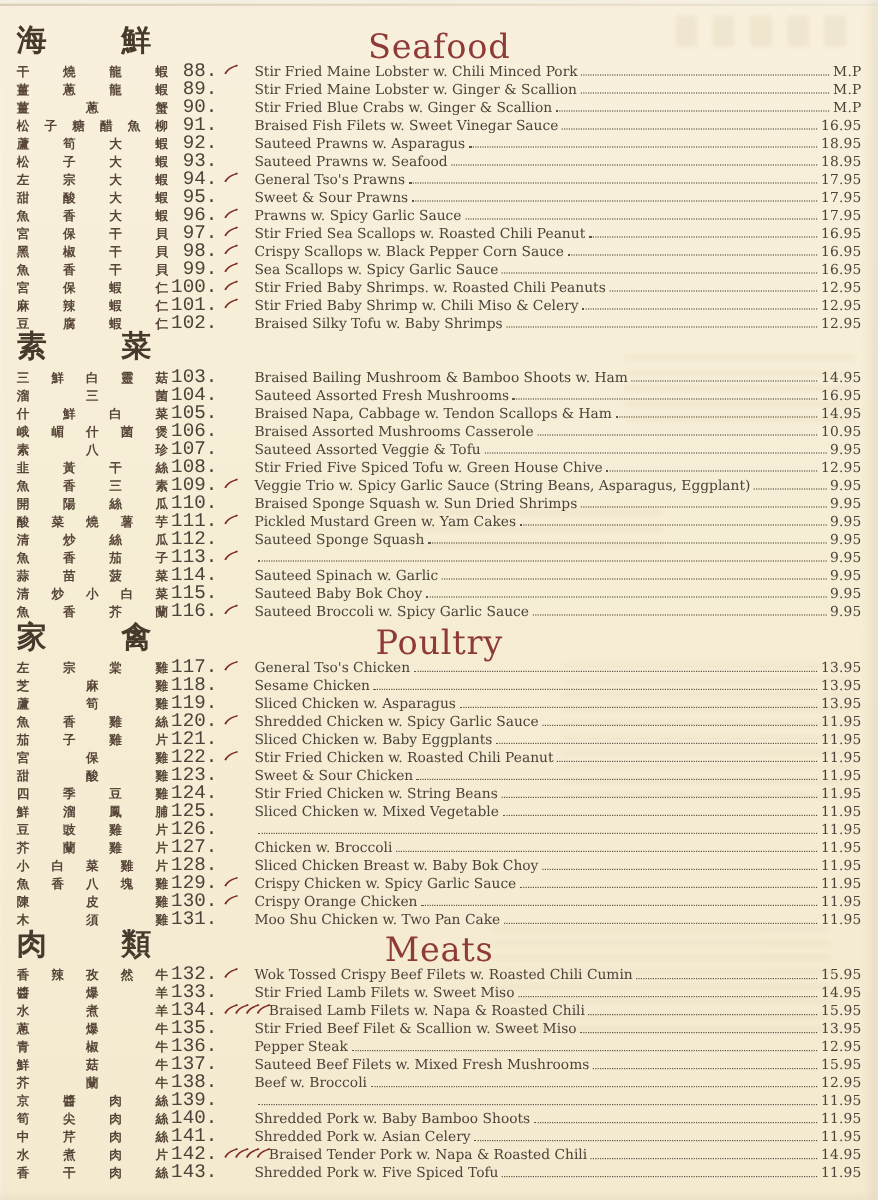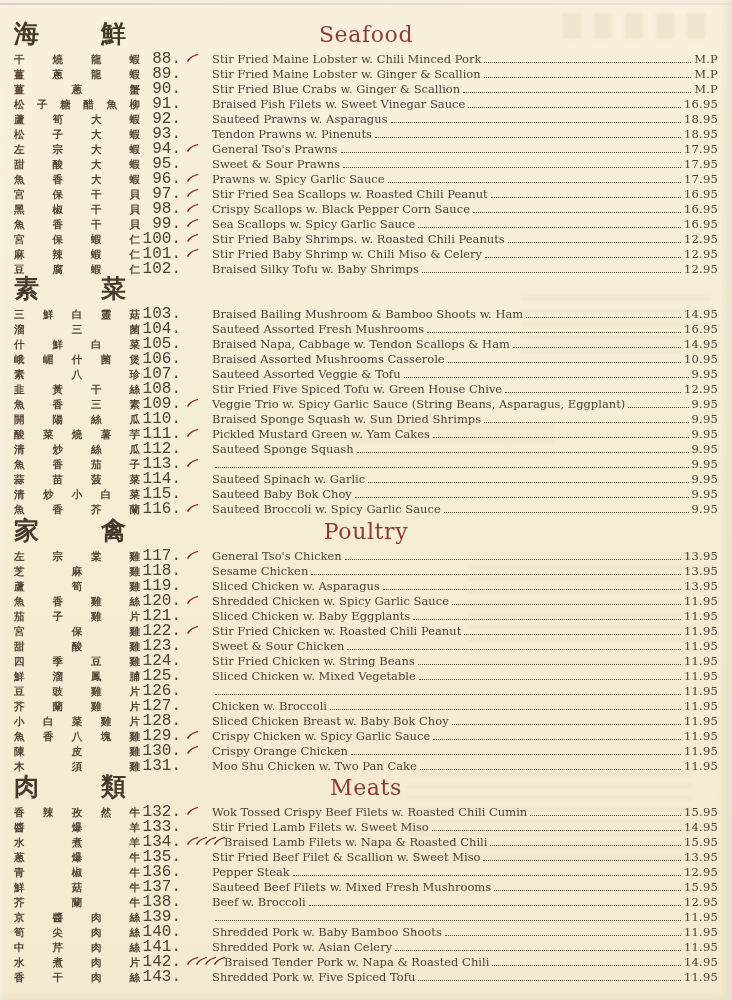--- a/index.html
+++ b/index.html
@@ -11,21 +11,21 @@
   }
   .top-edge{position:absolute;top:3px;left:0;width:100%;height:2px;
     background:linear-gradient(90deg,rgba(175,155,115,.38),rgba(175,155,115,.12));}
   .menu{position:absolute;top:22px;left:0;right:0;}
   .section-header{position:relative;height:28px;}
   .sec-vegetable{margin-top:2px}
   .sec-poultry{margin-top:4px}
   .sec-meats{margin-top:3px}
   .section-zh{position:absolute;left:14px;top:-3px;width:112px;display:flex;justify-content:space-between;
     font-family:"DejaVu Sans","Liberation Sans",sans-serif;font-size:25px;font-weight:bold;color:#463a2d;line-height:30px;}
-  .section-title{text-align:center;font-size:22px;color:#8e3b37;letter-spacing:.6px;}
+  .section-title{text-align:center;font-size:28px;color:#8e3b37;letter-spacing:.6px;}
   .item-row{display:flex;align-items:baseline;height:15px;padding:0 14px;}
   .zh-name{width:126px;flex:none;display:flex;justify-content:space-between;
     font-family:"DejaVu Sans","Liberation Sans",sans-serif;font-size:10.5px;font-weight:600;color:#564538;line-height:15px;}
   .num{width:44px;flex:none;text-align:right;font-size:16px;padding-right:3px;box-sizing:border-box;font-family:Liberation Mono, monospace;}
   .pepper-slot{min-width:26px;flex:none;display:flex;align-items:center;align-self:center;margin-right:2px;padding-left:2px;box-sizing:border-box;}
   .pepper{display:inline-flex;margin-right:-4px;}
   .pepper svg path{fill:#7c2b24;}
   .iname{font-size:11.5px;white-space:nowrap;text-align:right;}
   .dots{flex:1;min-width:6px;margin:0 3px;height:10px;border-bottom:1.7px dotted #5f564a;}
   .price{flex:none;font-size:11.5px;letter-spacing:.2px;}
@@ -134,21 +134,21 @@
       </div>
       <div class="item-row">
         <div class="zh-name">
           <span class="zh-ch">松</span>
           <span class="zh-ch">子</span>
           <span class="zh-ch">大</span>
           <span class="zh-ch">蝦</span>
         </div>
         <div class="num">93.</div>
         <div class="pepper-slot"></div>
-        <div class="iname">Tendon Prawns w. Pinenuts</div>
+        <div class="iname">Sauteed Prawns w. Seafood</div>
         <div class="dots"></div>
         <div class="price">18.95</div>
       </div>
       <div class="item-row">
         <div class="zh-name">
           <span class="zh-ch">左</span>
           <span class="zh-ch">宗</span>
           <span class="zh-ch">大</span>
           <span class="zh-ch">蝦</span>
         </div>

